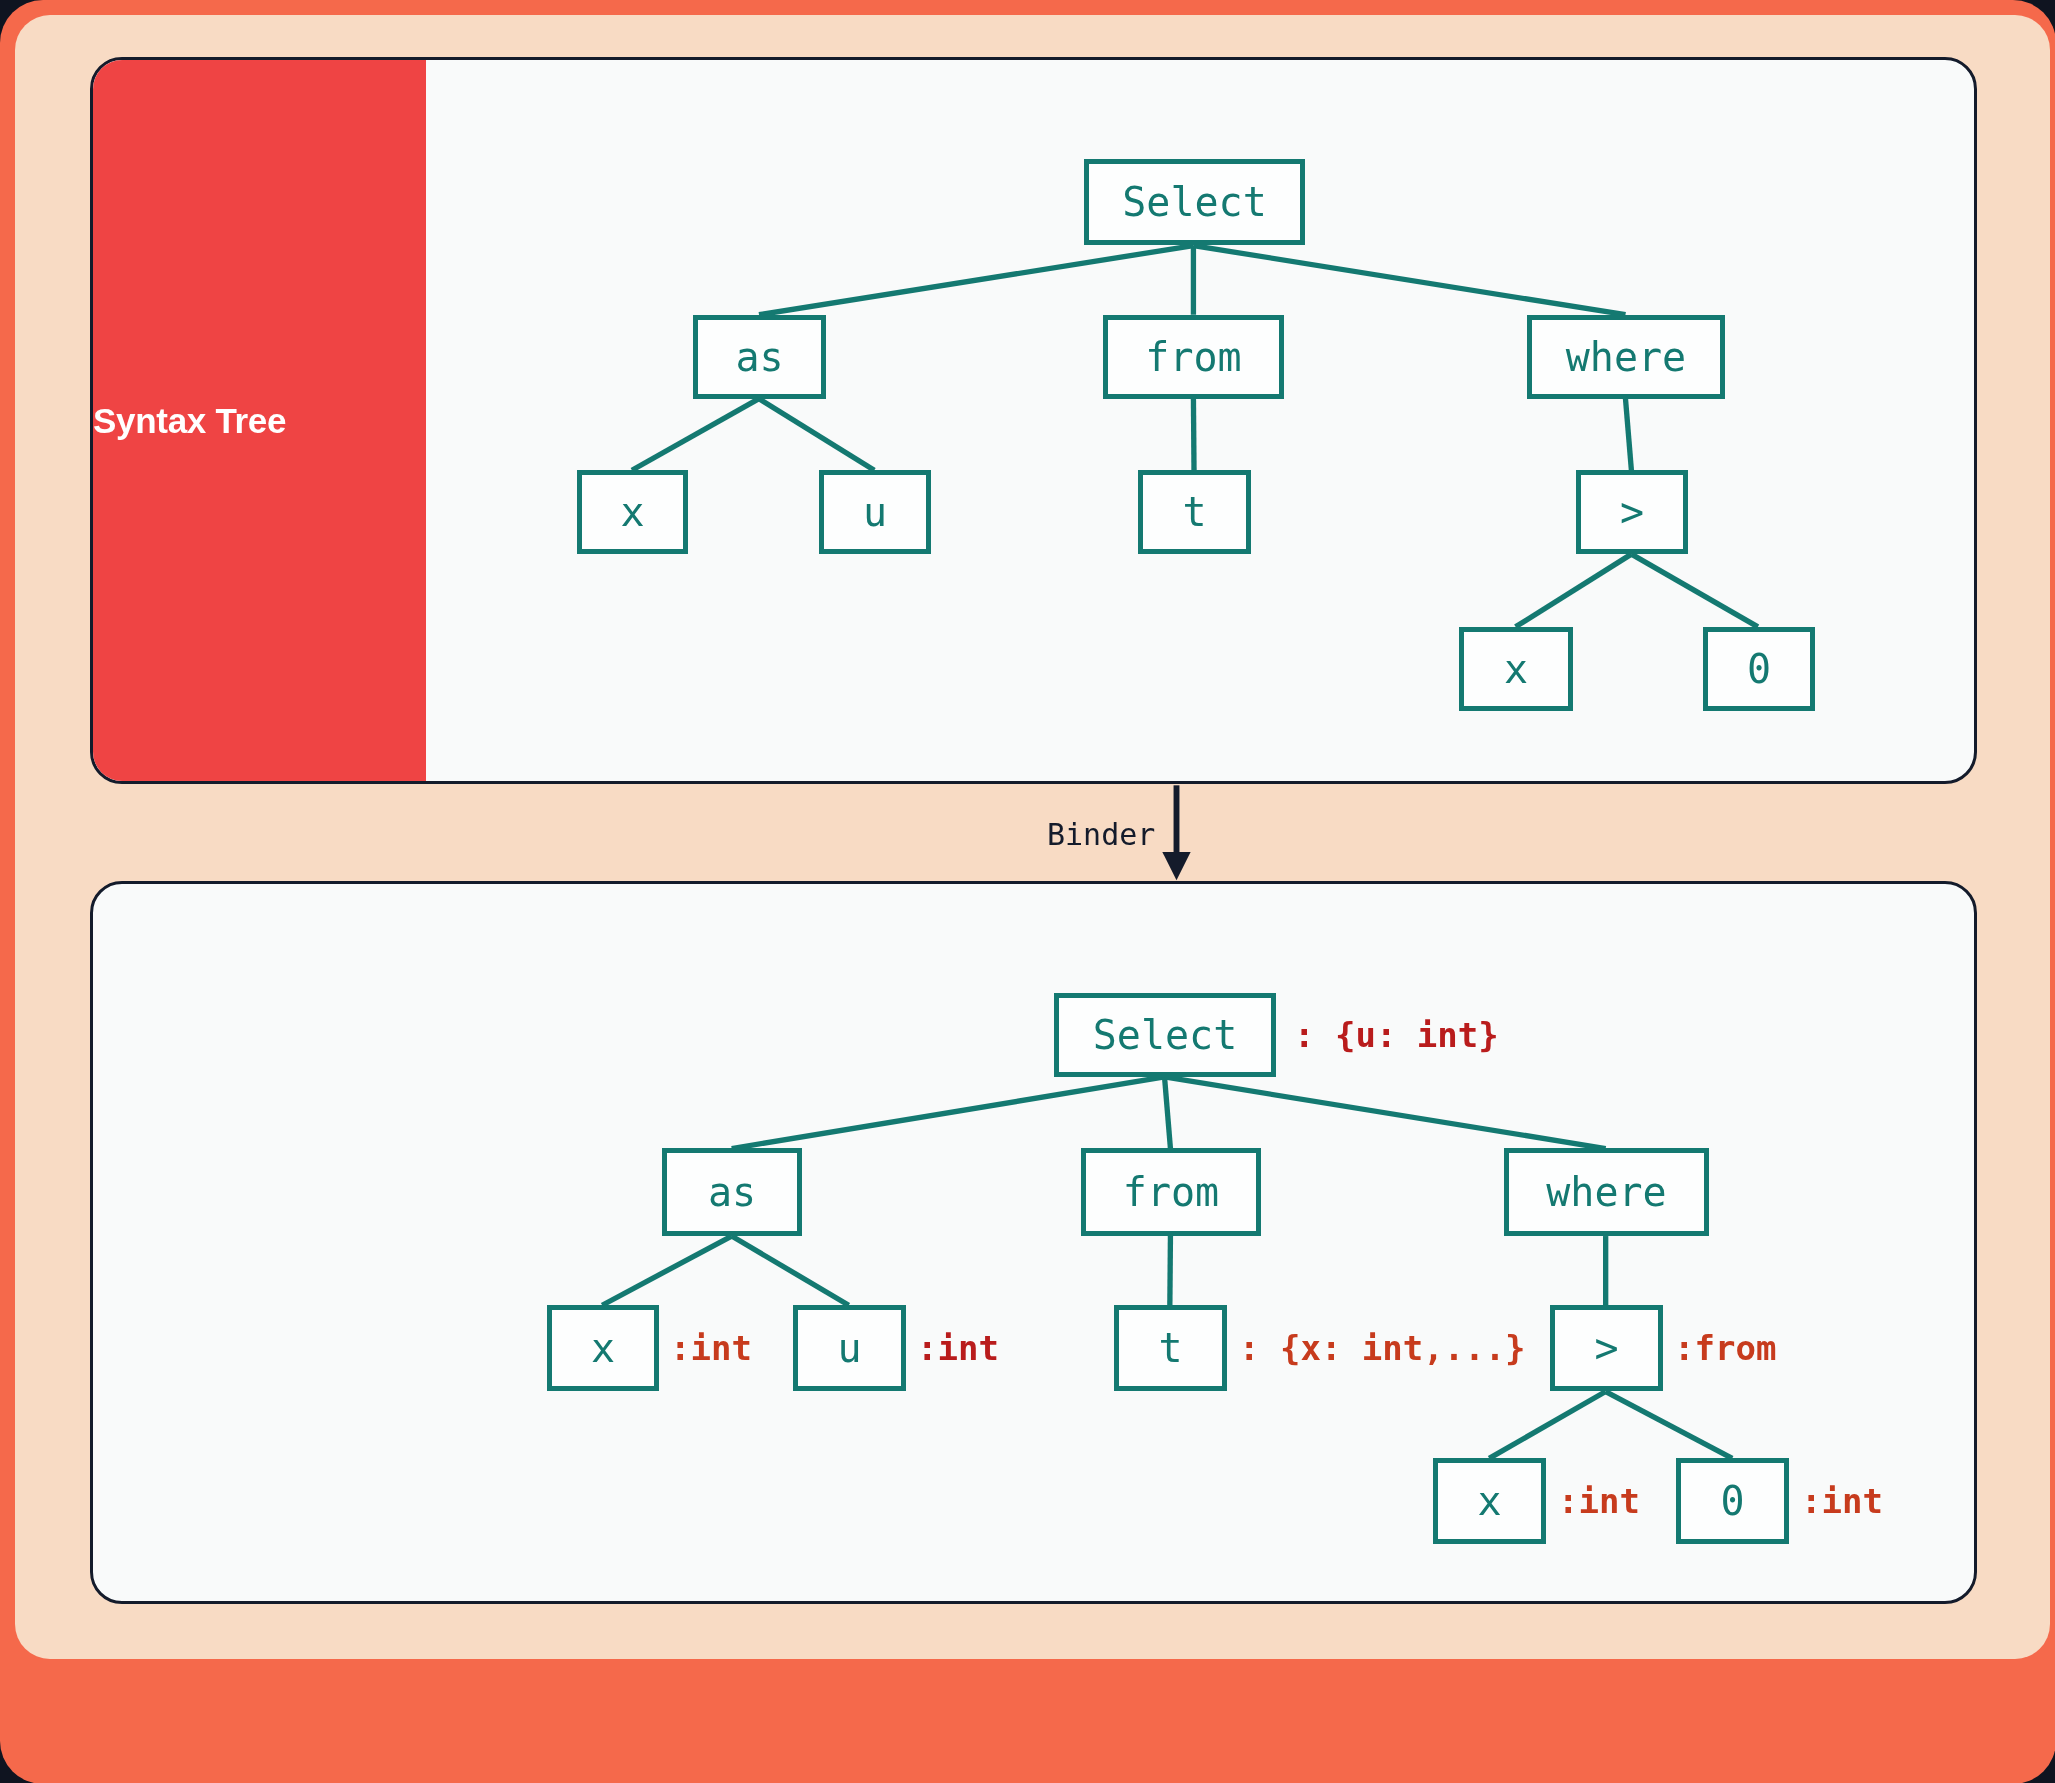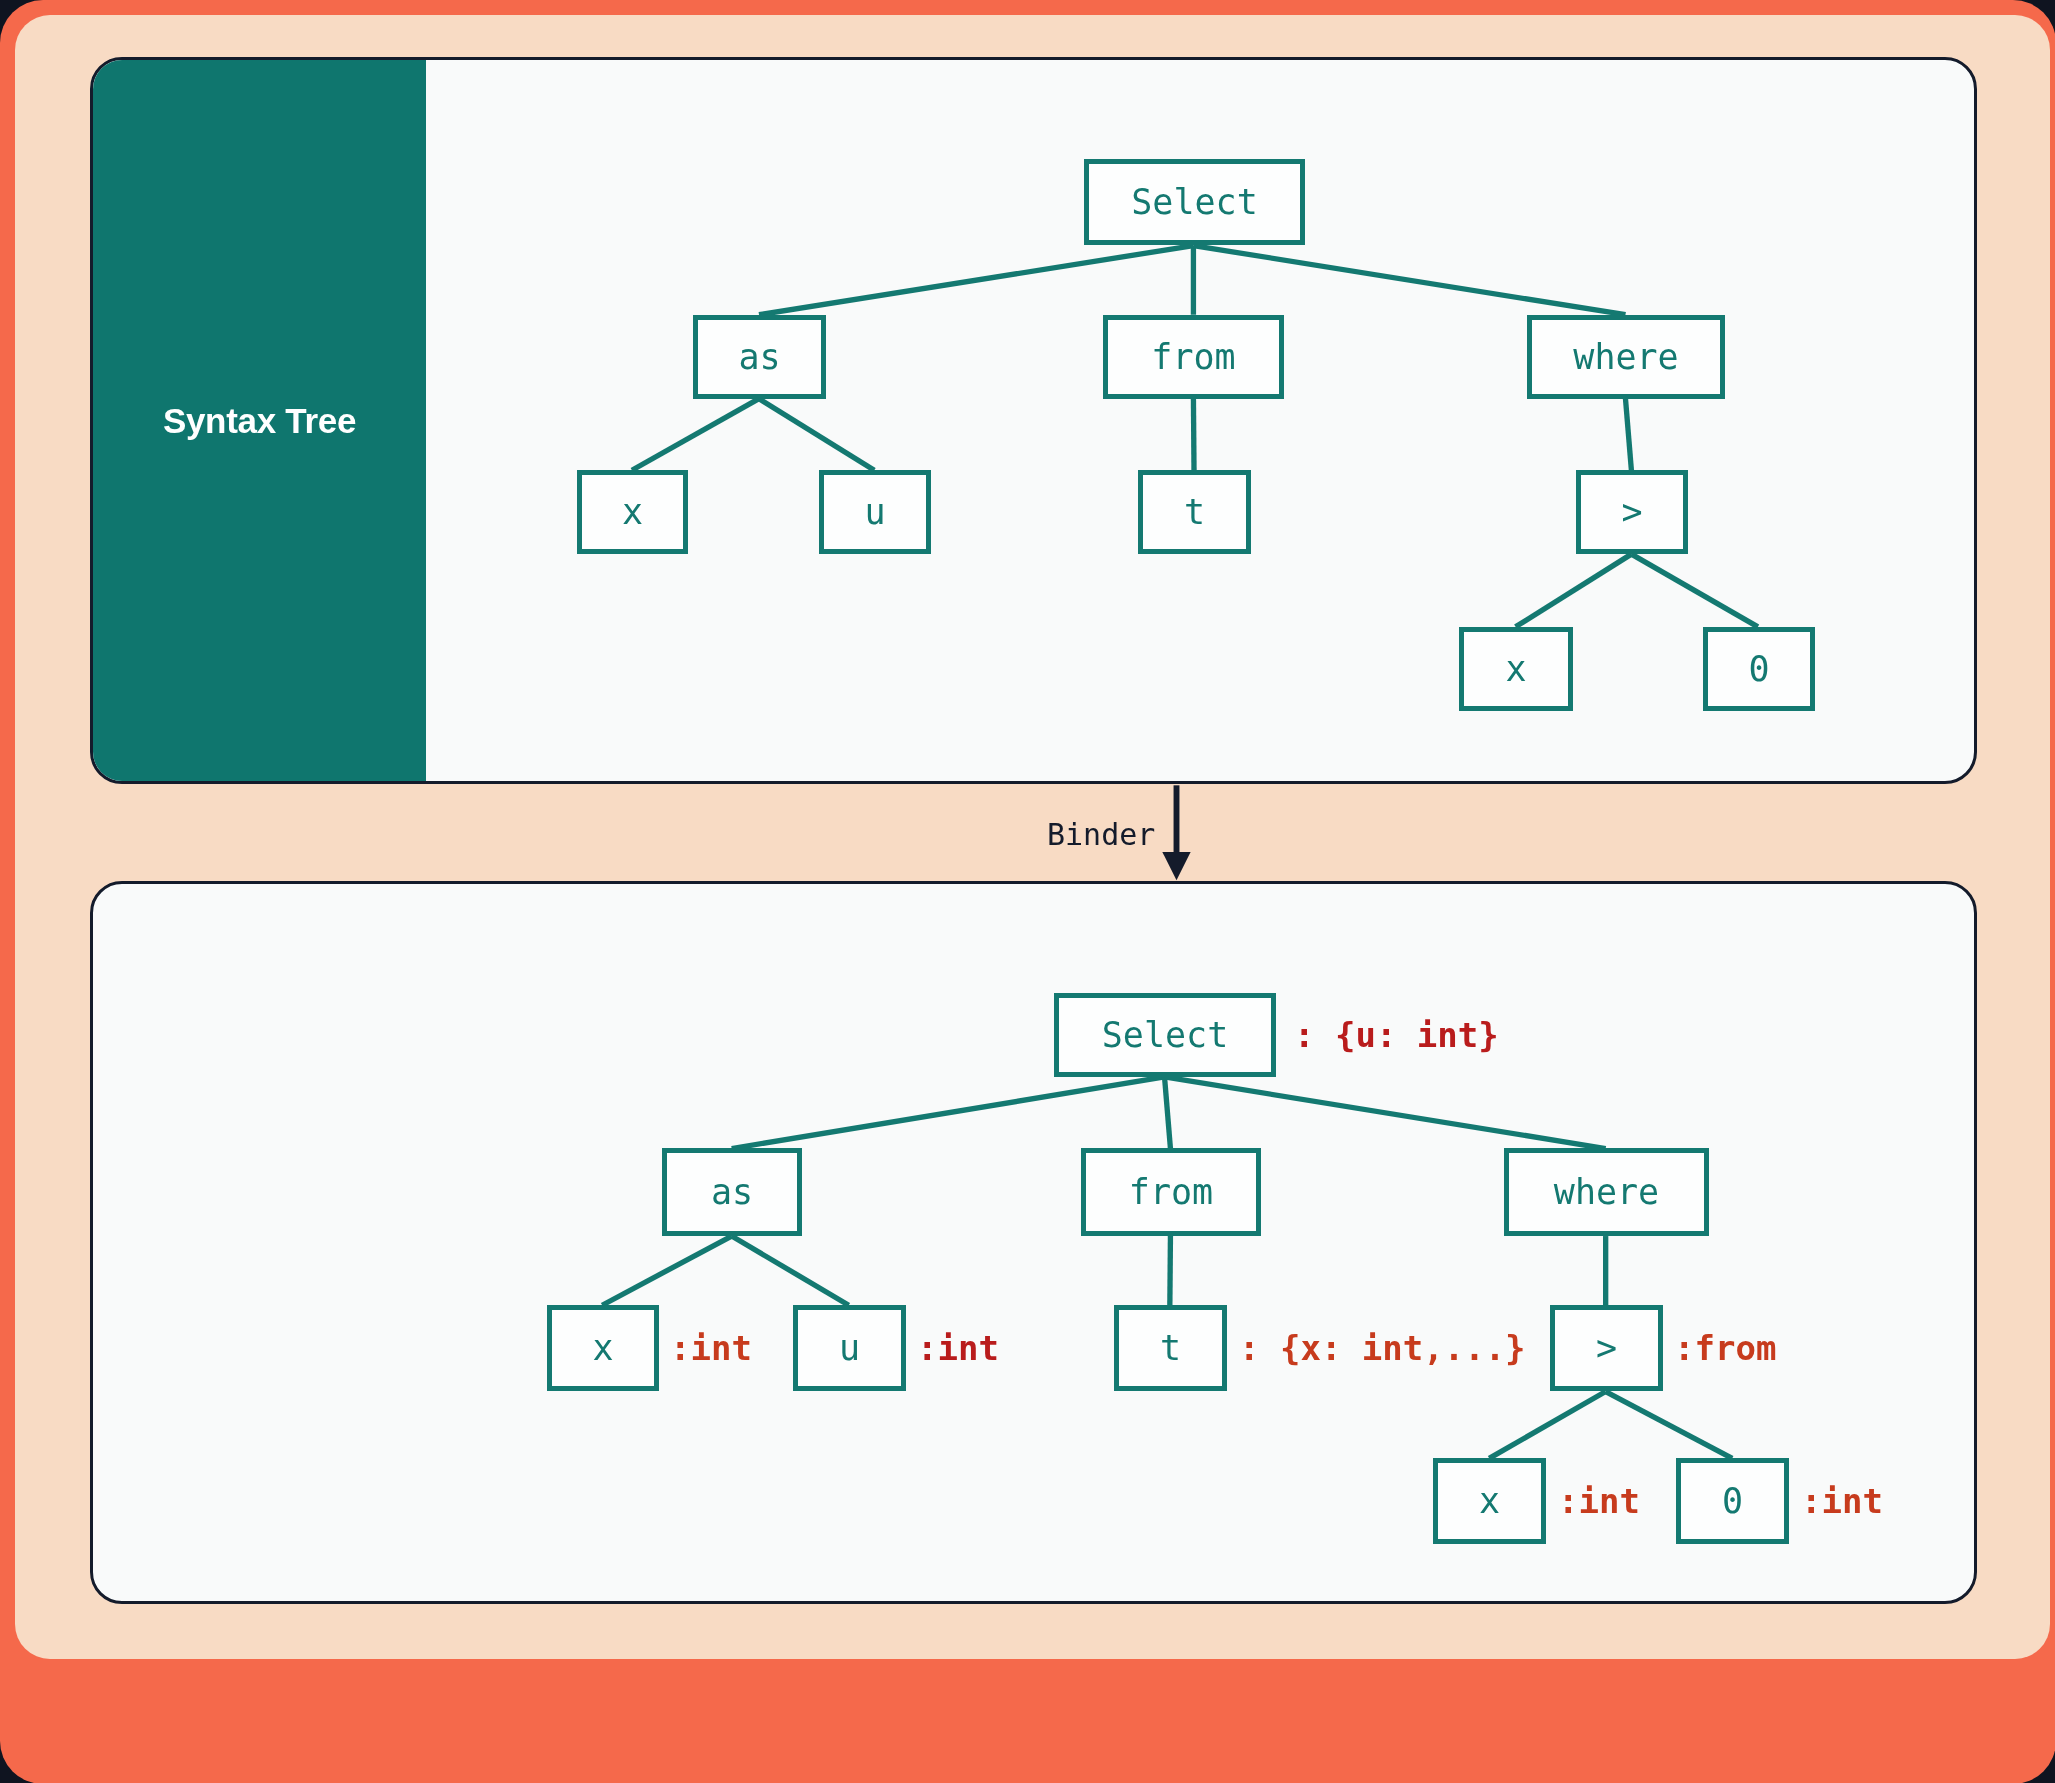--- a/index.html
+++ b/index.html
@@ -1,26 +1,26 @@
 <!DOCTYPE html>
 <html style="font-size:9.5px"><head>
 <meta charset="utf-8">
 <style>
   html,body{margin:0;padding:0;background:#0F1420;}
   .canvas{position:relative;width:2056px;height:1784px;background:#F5694B;border-radius:43px;overflow:hidden;font-family:"Liberation Sans",sans-serif;}
   .peach{position:absolute;left:15.4px;top:15.4px;width:2035px;height:1644px;background:#F8DBC4;border-radius:35px;}
   .card{position:absolute;left:90px;width:1887px;background:#F9FAFA;border:3.5px solid #141B2B;border-radius:32px;overflow:hidden;box-sizing:border-box;}
   .card.card1{top:57px;height:727px;}
   .card.card2{top:881px;height:723px;}
-  .side{position:absolute;left:0;top:0;bottom:0;width:333px;background:#0f766e;display:flex;align-items:center;justify-content:center;}
+  .side{position:absolute;left:0;top:0;bottom:0;width:333px;background:#ef4444;display:flex;align-items:center;}
   .side-title{color:#FFFFFF;font-weight:bold;font-size:35px;line-height:50px;text-align:center;letter-spacing:-0.3px;}
   .edges{position:absolute;left:0;top:0;}
   .node{position:absolute;box-sizing:border-box;background:#FDFEFE;border:5.3px solid #147971;color:#147971;
         display:flex;align-items:center;justify-content:center;
-        font-family:"DejaVu Sans Mono",monospace;font-size:35px;}
+        font-family:"DejaVu Sans Mono",monospace;font-size:40px;}
   .type{position:absolute;display:flex;align-items:center;white-space:pre;
         font-family:"DejaVu Sans Mono",monospace;font-weight:bold;font-size:34px;}
   .type.red{color:#C73B1D;}
   .type.dark{color:#b91c1c;}
   .binder-label{position:absolute;left:1047px;top:817px;color:#141B2B;
         font-family:"DejaVu Sans Mono",monospace;font-size:30px;}
   .binder-arrow{position:absolute;left:1147px;top:785px;}
   .footer{position:absolute;left:0;top:1660px;width:2056px;height:124px;}
 </style>
 </head>

